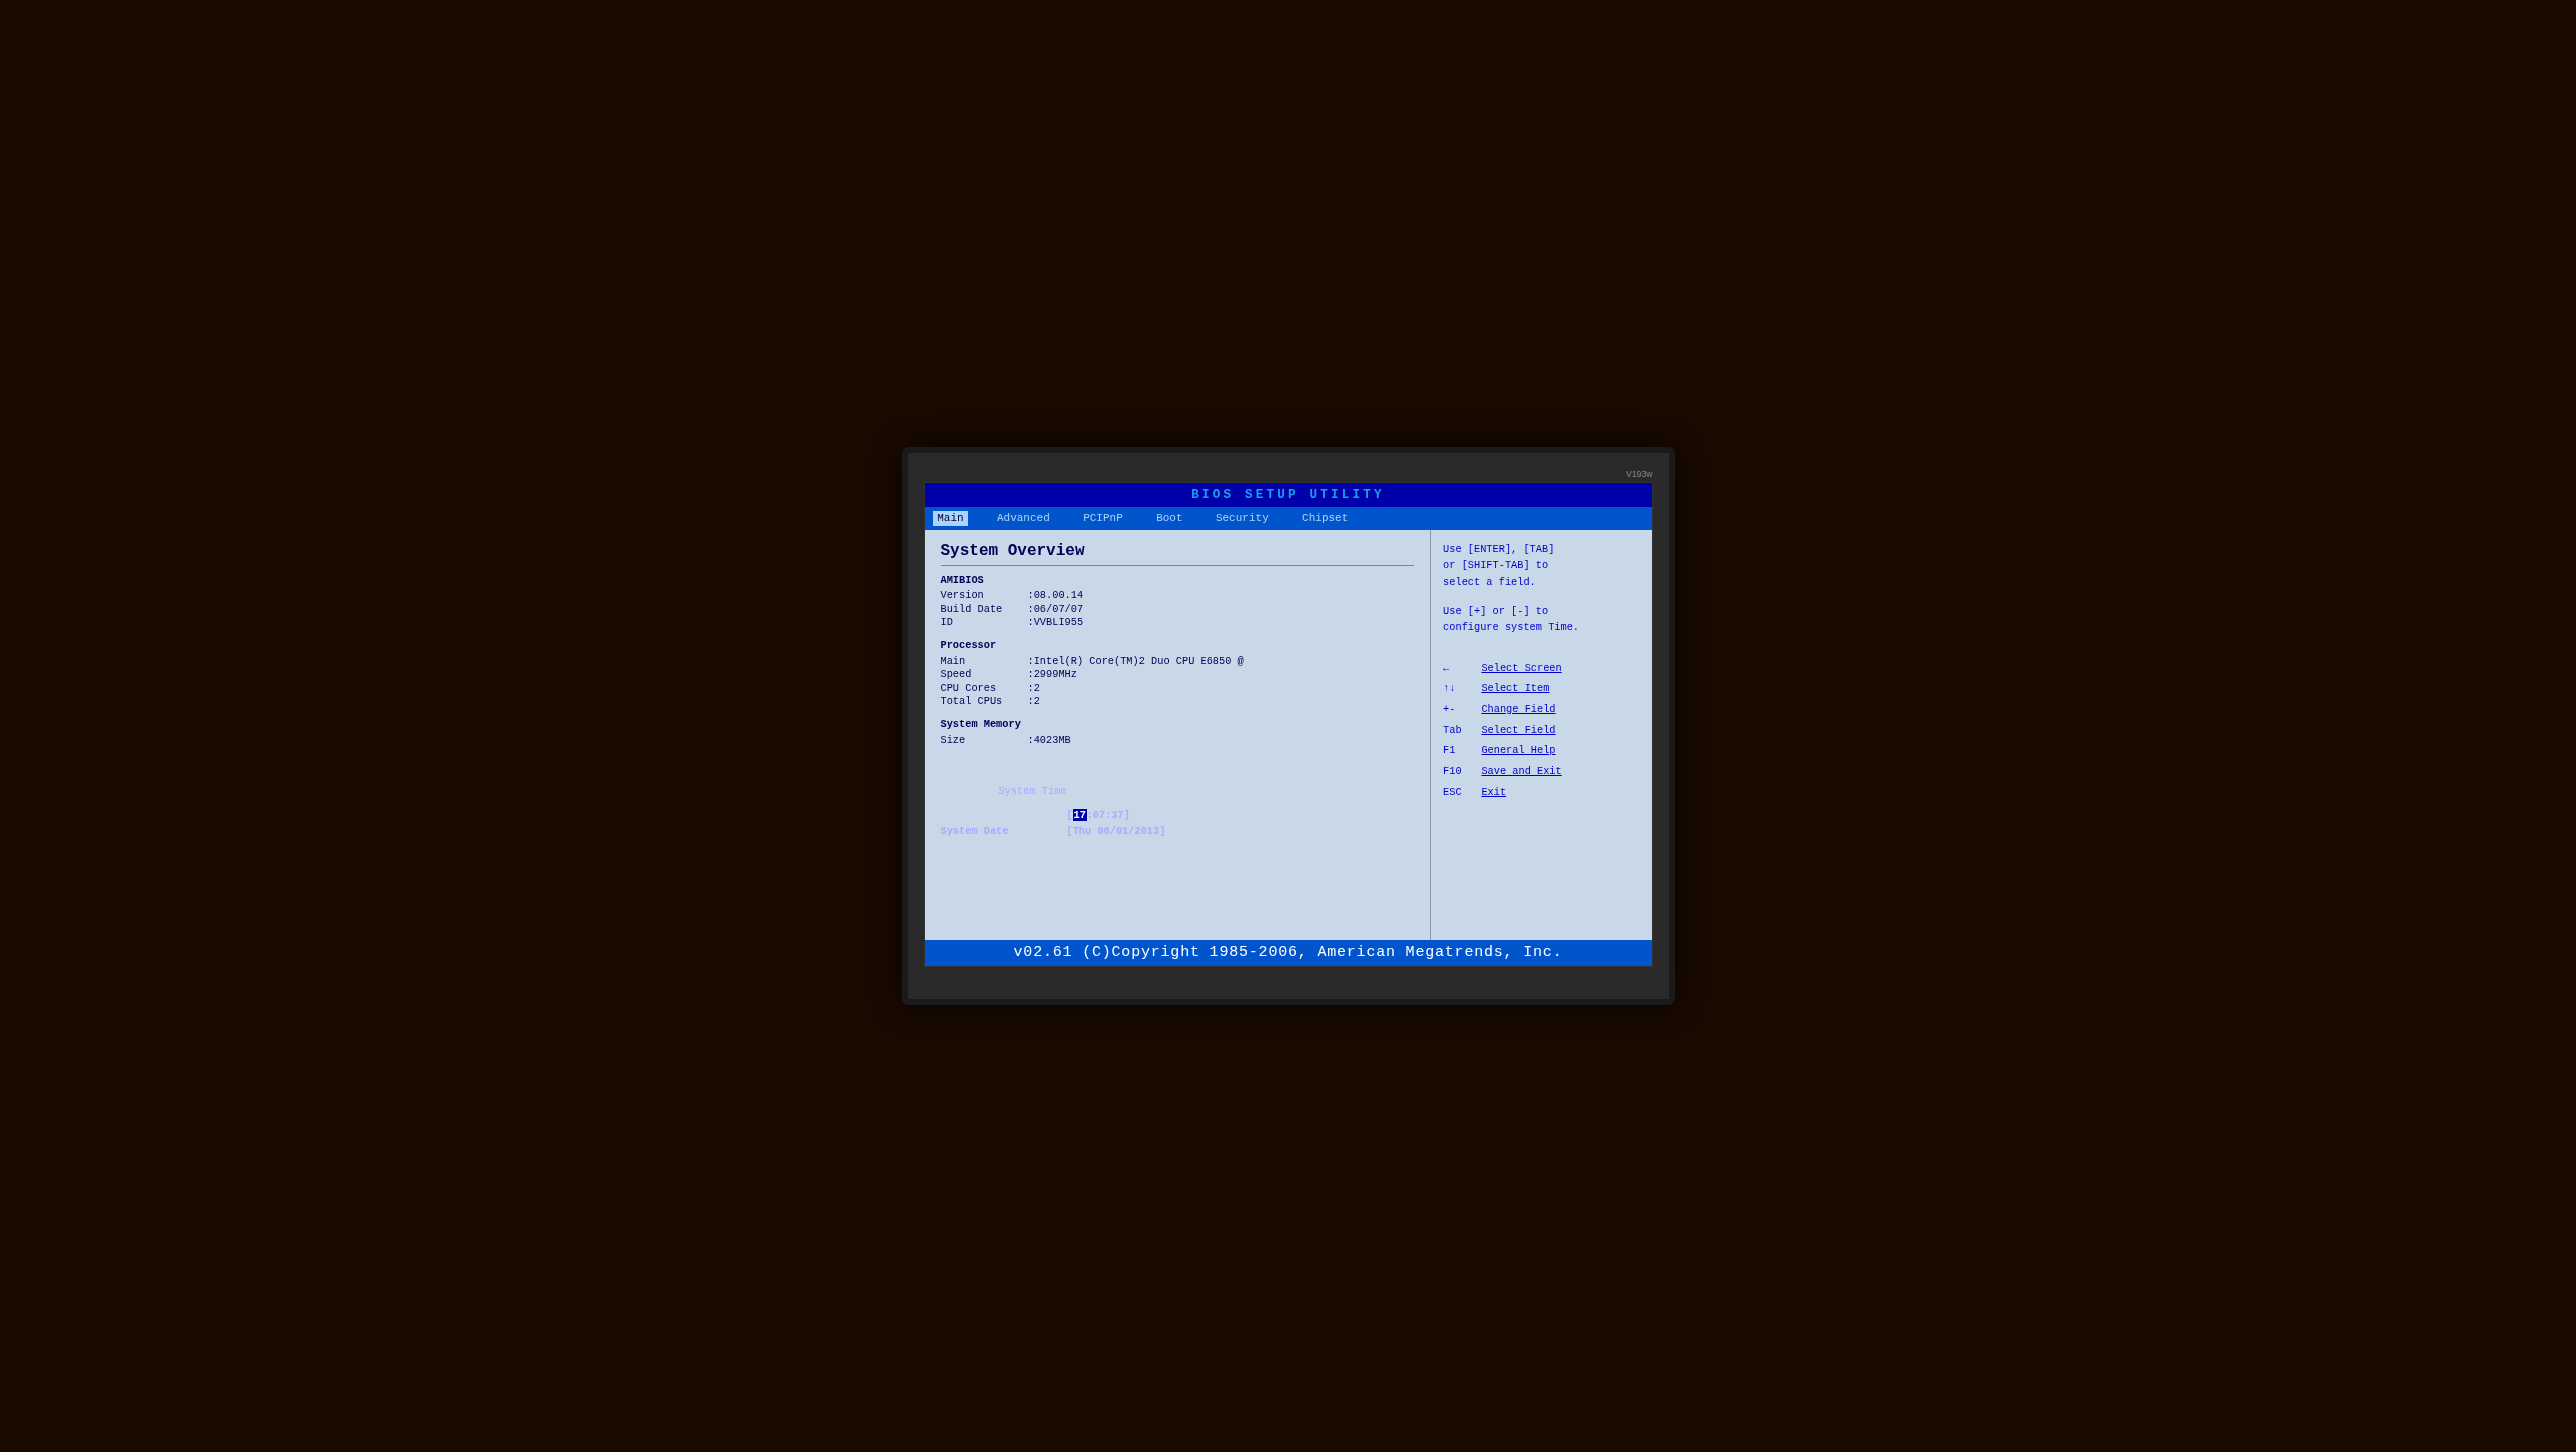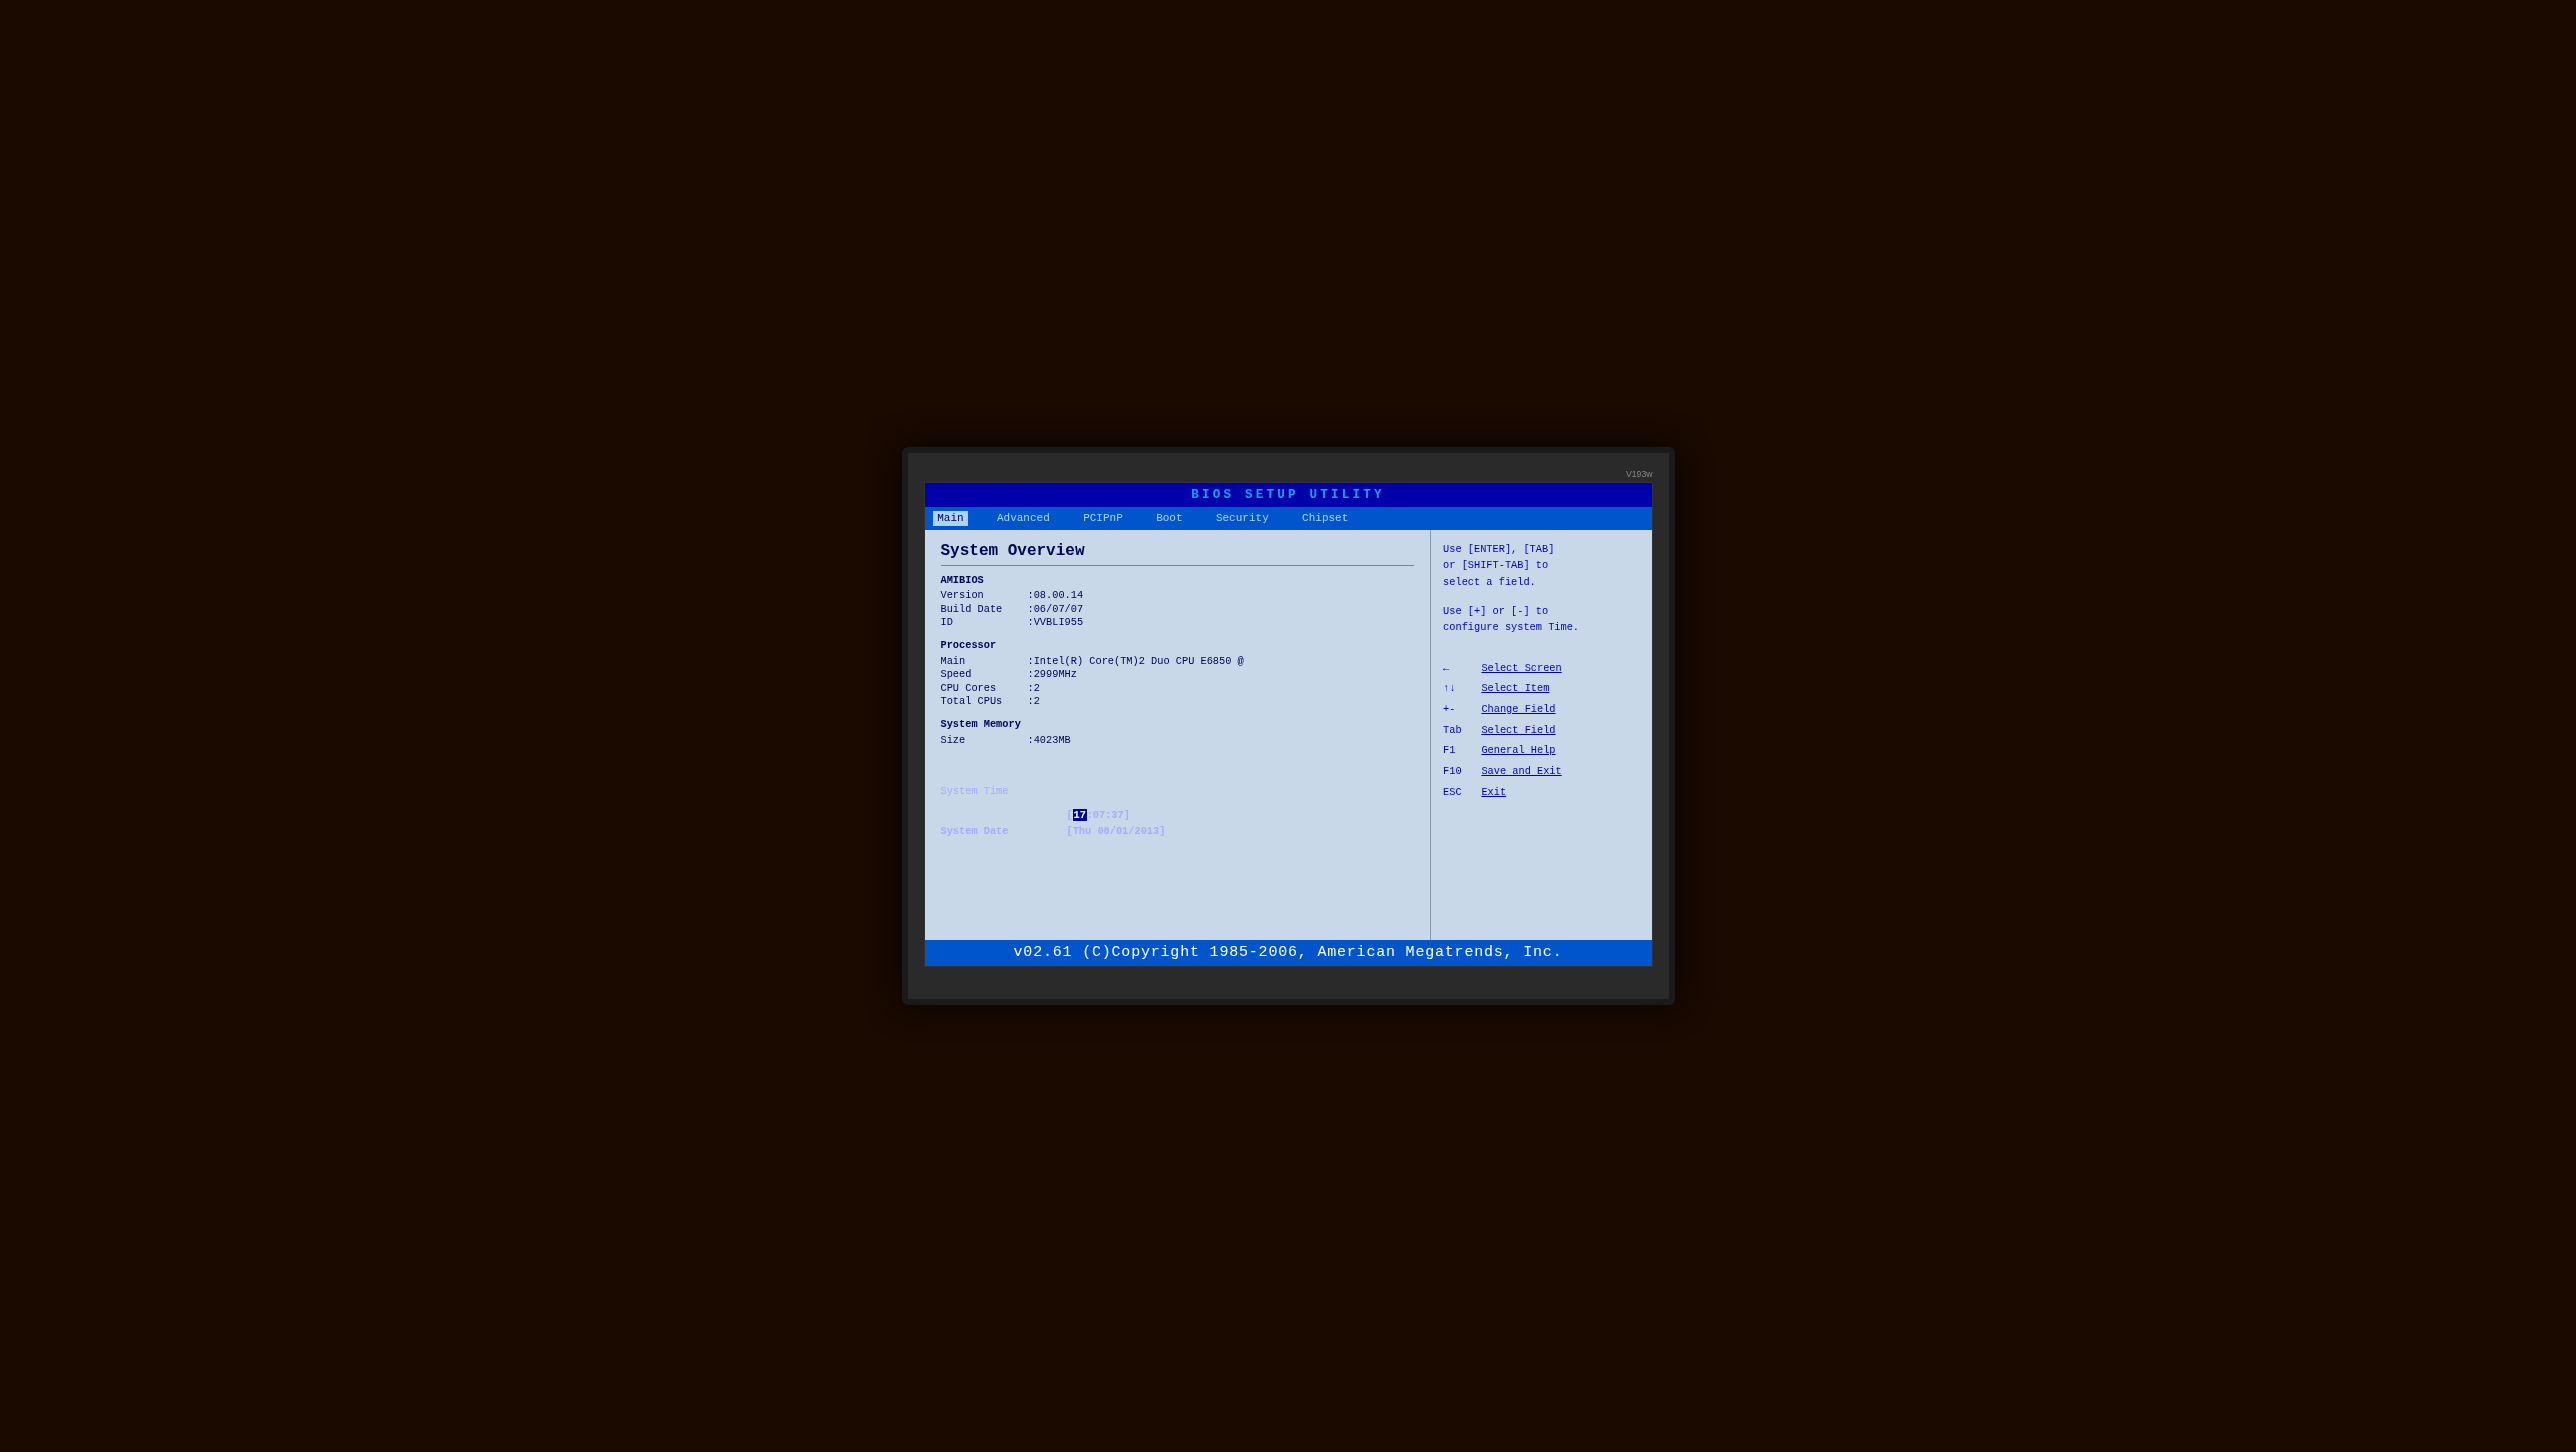--- a/index.html
+++ b/index.html
@@ -113,20 +113,21 @@
       display: flex;
       flex-direction: row;
       align-items: center;
       margin-bottom: 4.7px;
       margin-top: 16px;
     }
     .system-time-label {
       width: 126px;
       color: #aaaaff;
       font-weight: normal;
+      text-align: right;
     }
     .system-time-value {
       color: #aaaaff;
       font-weight: bold;
       margin-top: 47px;
     }
     .system-date-row {
       display: flex;
       flex-direction: row;
       align-items: center;

